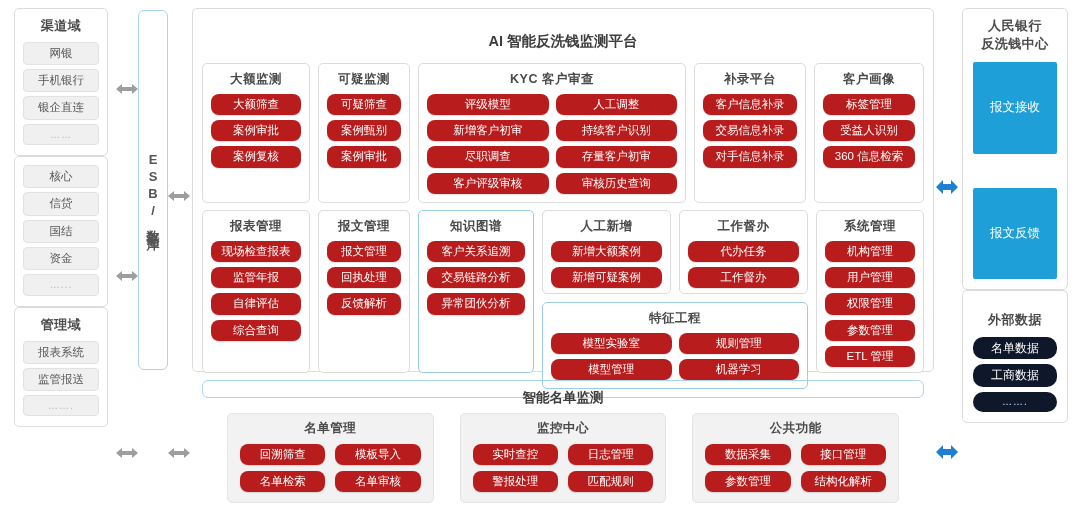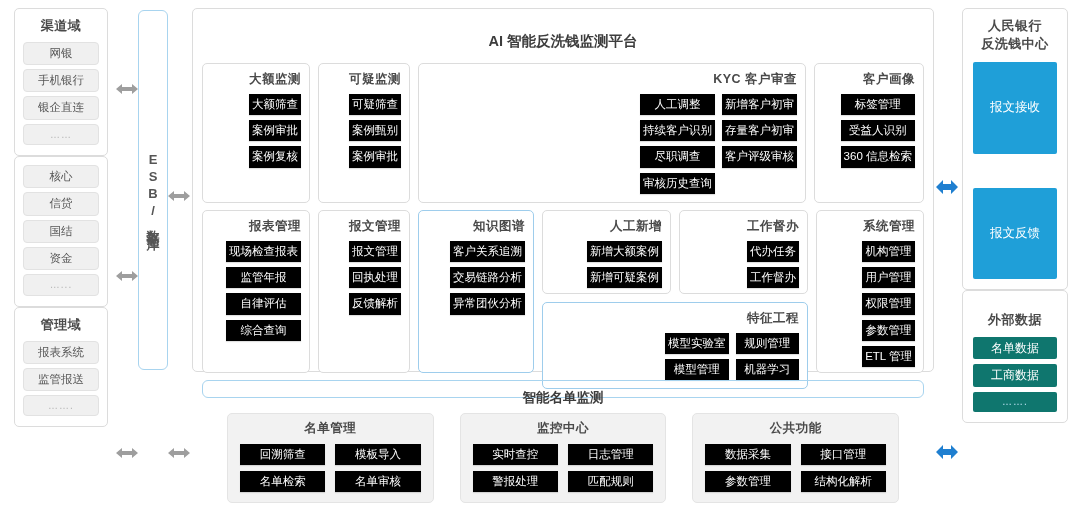--- a/index.html
+++ b/index.html
@@ -109,34 +109,33 @@
   .row-1 { height: 140px; }
   .row-2 { height: 163px; }
 
   .mod {
     border: 1px solid #dcdcdc;
     border-radius: 5px;
     background: #fff;
     padding: 7px 8px 8px 8px;
     display: flex;
     flex-direction: column;
-    align-items: flex-end;
   }
   .mod.hl { border: 1.5px solid #9ecdec; }
   .mod > .panel-title { font-size: 12.5px; margin-bottom: 6px; }
   .chips { display: flex; flex-direction: column; gap: 5px; }
   .chips.two-col {
     display: grid;
     grid-template-columns: 1fr 1fr;
     gap: 5px 7px;
   }
   .bchip {
-    background: #000000;
+    background: #b91c1c;
     color: #fff;
-    border-radius: 0;
+    border-radius: 8px;
     text-align: center;
     font-size: 11.5px;
     padding: 4px 3px;
     line-height: 1.15;
     white-space: nowrap;
     box-shadow: 0 1px 1px rgba(0,0,0,.12);
   }
 
   
   .m-daie   { flex: 0 0 108px; }
@@ -208,25 +207,25 @@
     background: #1f9fd8;
     color: #fff;
     font-size: 12.5px;
     text-align: center;
     border-radius: 2px;
     display: flex; align-items: center; justify-content: center;
     flex: 1 1 auto;
   }
   .cyan-gap { height: 34px; flex: 0 0 34px; }
   .cyan-bar {
-    background: #0f766e;
+    background: #0f172a;
     color: #fff;
     font-size: 12px;
     text-align: center;
-    border-radius: 2px;
+    border-radius: 10px;
     padding: 4px 2px;
     margin-bottom: 5px;
     line-height: 1.2;
   }
   .cyan-bar:last-child { margin-bottom: 0; color: #bfe4f5; letter-spacing: 1px; font-size: 10px; }
 </style>
 </head>
 <body>
 
 <div class="canvas">
@@ -309,30 +308,39 @@
         <div class="chips">
           <div class="bchip">可疑筛查</div>
           <div class="bchip">案例甄别</div>
           <div class="bchip">案例审批</div>
         </div>
       </div>
 
       <div class="mod m-kyc">
         <div class="panel-title">KYC 客户审查</div>
         <div class="chips two-col">
+          <div class="bchip">评级模型</div>
           <div class="bchip">人工调整</div>
           <div class="bchip">新增客户初审</div>
           <div class="bchip">持续客户识别</div>
+          <div class="bchip">尽职调查</div>
           <div class="bchip">存量客户初审</div>
-          <div class="bchip">尽职调查</div>
           <div class="bchip">客户评级审核</div>
           <div class="bchip">审核历史查询</div>
         </div>
       </div>
 
+      <div class="mod m-bulu">
+        <div class="panel-title">补录平台</div>
+        <div class="chips">
+          <div class="bchip">客户信息补录</div>
+          <div class="bchip">交易信息补录</div>
+          <div class="bchip">对手信息补录</div>
+        </div>
+      </div>
 
       <div class="mod m-huaxiang">
         <div class="panel-title">客户画像</div>
         <div class="chips">
           <div class="bchip">标签管理</div>
           <div class="bchip">受益人识别</div>
           <div class="bchip">360 信息检索</div>
         </div>
       </div>
     </div>

